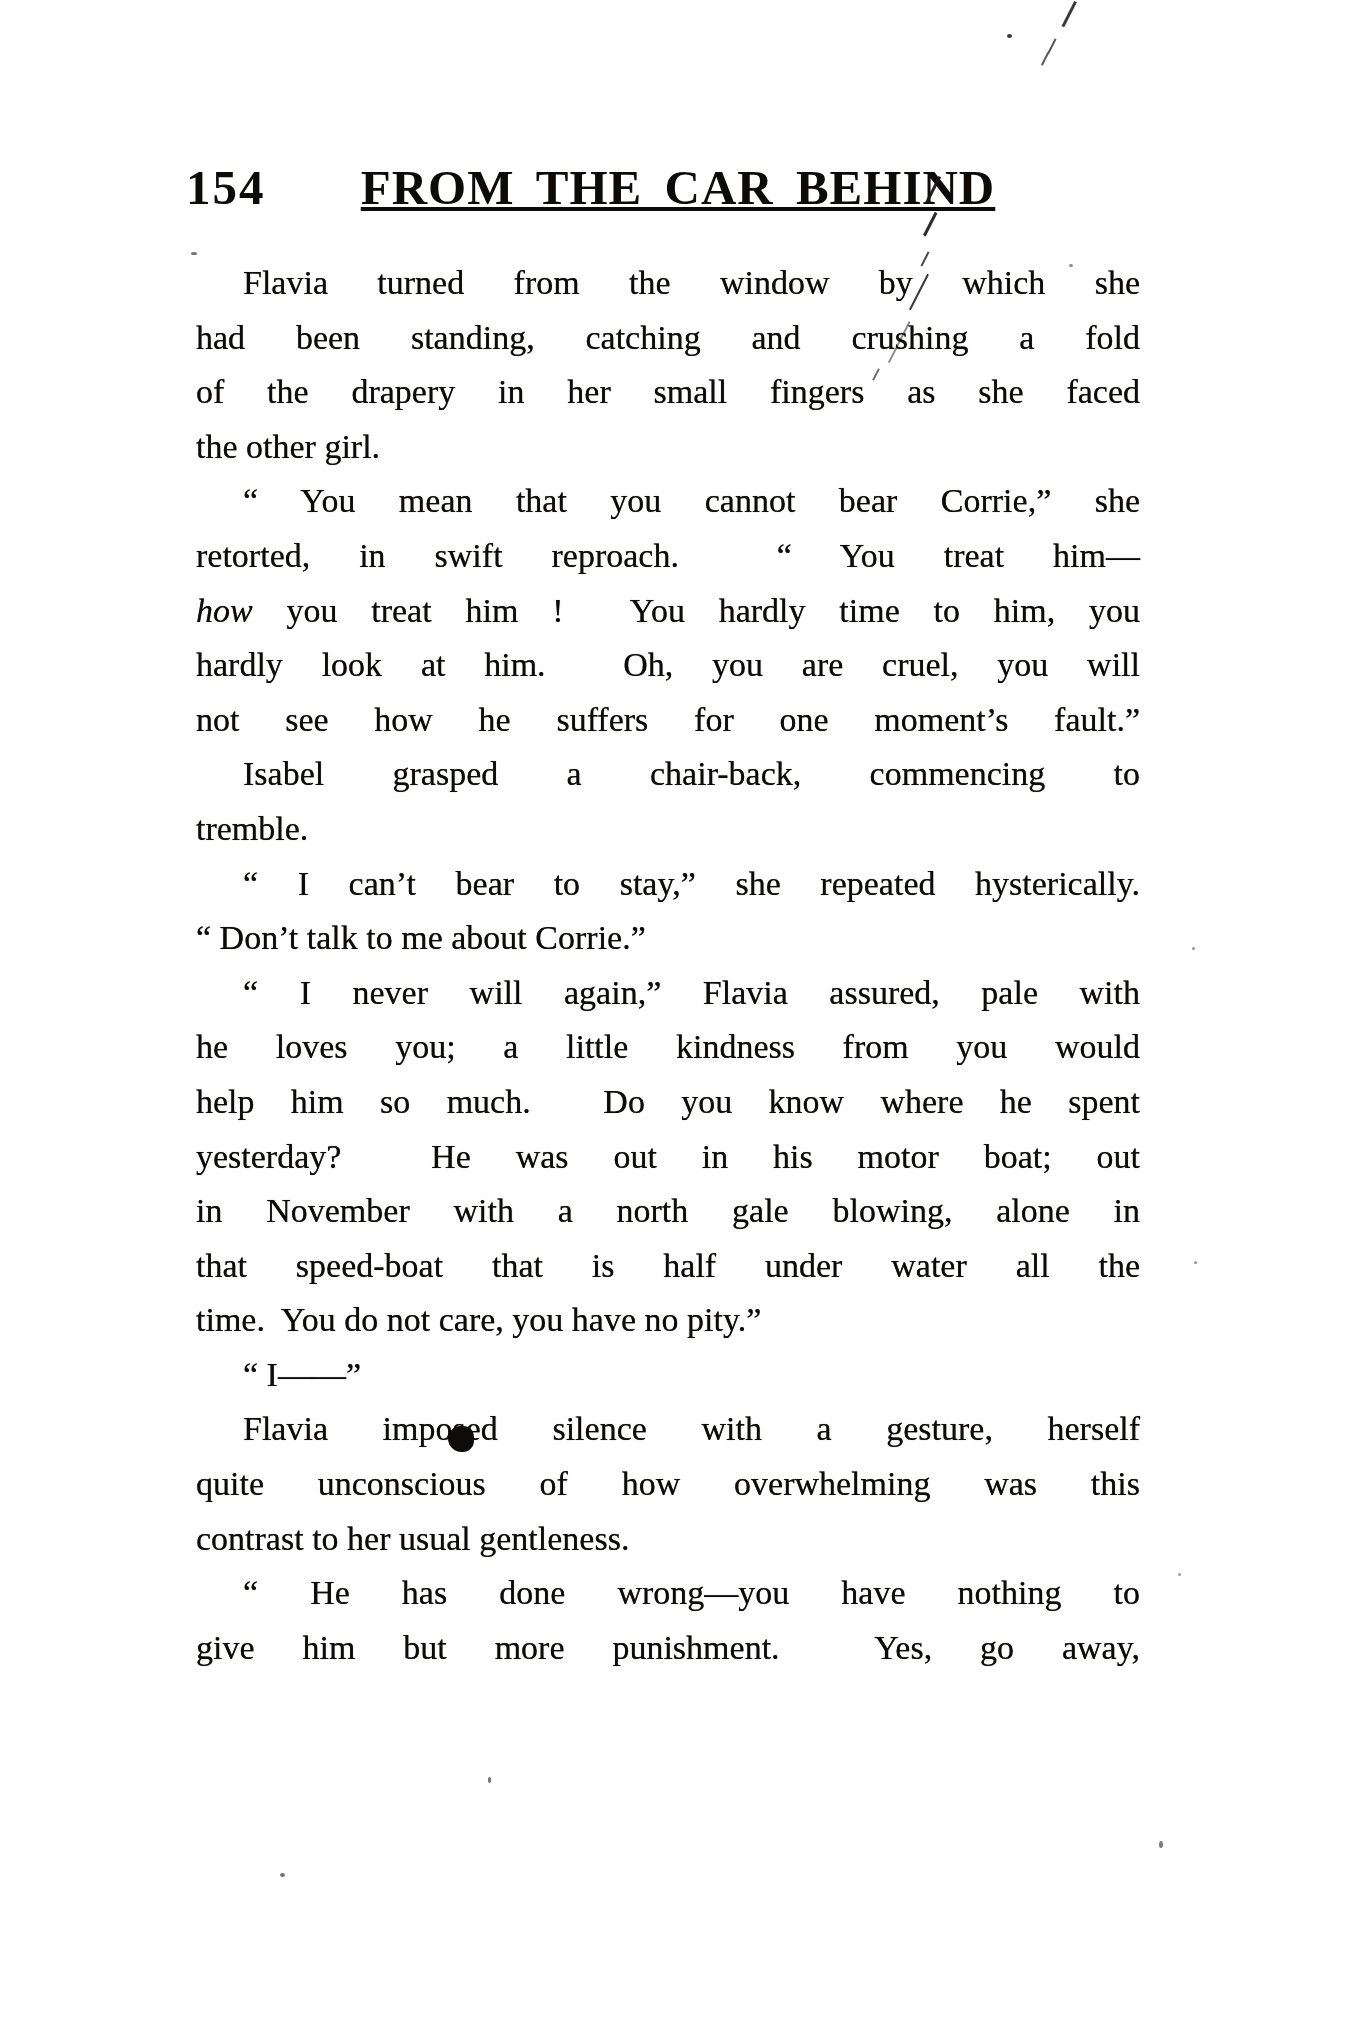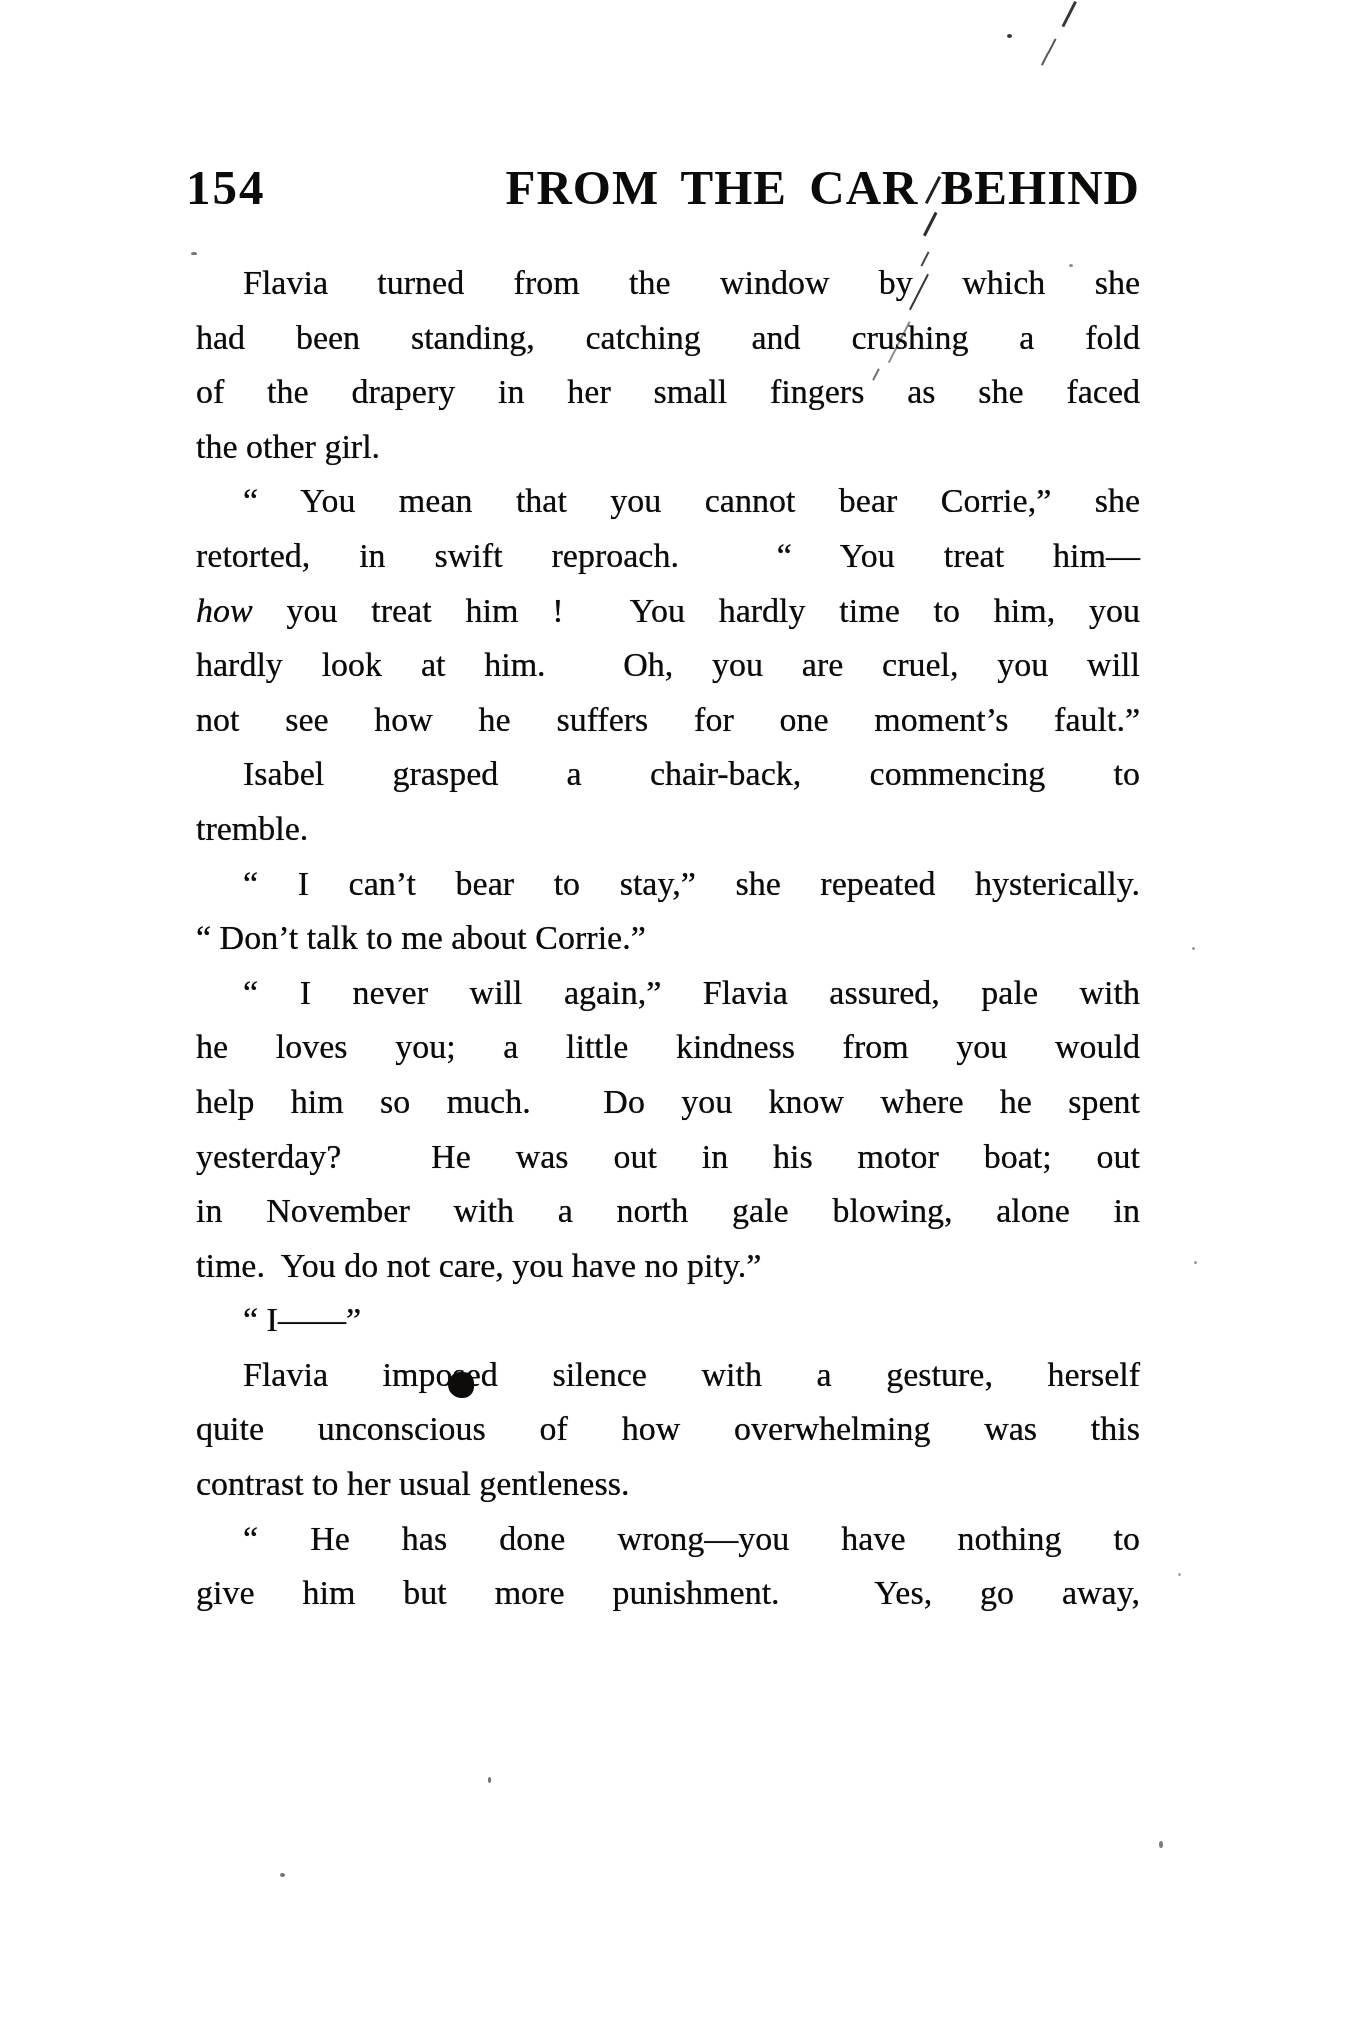--- a/index.html
+++ b/index.html
@@ -17,22 +17,22 @@
   }
   .header{
     position:absolute;left:196px;top:162px;width:944px;height:52px;
     font-weight:bold;font-size:49px;line-height:52px;
   }
   .pagenum{
     position:absolute;left:-10px;top:0;
     letter-spacing:2px;
   }
   .running-title{
-    display:block;text-align:right;padding-left:20px;
-    letter-spacing:1px;word-spacing:9px;
+    display:block;text-align:center;padding-left:20px;
+    letter-spacing:1px;word-spacing:9px;text-decoration:underline;
   }
   .textblock{
     position:absolute;left:196px;top:256px;width:944px;
     font-size:34px;line-height:54.6px;
     text-shadow:0 0 0.7px rgba(12,11,9,0.75);
   }
   .line{
     white-space:pre-wrap;
     text-align:justify;
     text-align-last:left;
@@ -68,20 +68,21 @@
       <div class="line just"><span>not see how he suffers for one moment’s fault.”</span></div>
       <div class="line just ind"><span>Isabel grasped a chair-back, commencing to</span></div>
       <div class="line"><span>tremble.</span></div>
       <div class="line just ind"><span>“ I can’t bear to stay,” she repeated hysterically.</span></div>
       <div class="line"><span>“ Don’t talk to me about Corrie.”</span></div>
       <div class="line just ind"><span>“ I never will again,” Flavia assured, pale with</span></div>
       <div class="line just"><span>he loves you; a little kindness from you would</span></div>
       <div class="line just"><span>help him so much.  Do you know where he spent</span></div>
       <div class="line just"><span>yesterday?  He was out in his motor boat; out</span></div>
       <div class="line just"><span>in November with a north gale blowing, alone in</span></div>
+      <div class="line just"><span>that speed-boat that is half under water all the</span></div>
       <div class="line"><span>time.  You do not care, you have no pity.”</span></div>
       <div class="line ind"><span>“ I——”</span></div>
       <div class="line just ind"><span>Flavia impo</span><span class="blotwrap">s<i class="blot"></i></span><span>ed silence with a gesture, herself</span></div>
       <div class="line just"><span>quite unconscious of how overwhelming was this</span></div>
       <div class="line"><span>contrast to her usual gentleness.</span></div>
       <div class="line just ind"><span>“ He has done wrong—you have nothing to</span></div>
       <div class="line just"><span>give him but more punishment.  Yes, go away,</span></div>
     </div>
   <div id="artifact-layer">
       <div class="scratch" style="left: 1069px; top: 0px; width: 2.5px; height: 28px; opacity: 0.85; background: rgb(22, 21, 19); transform: translateX(-50%) rotate(27deg);"></div>

